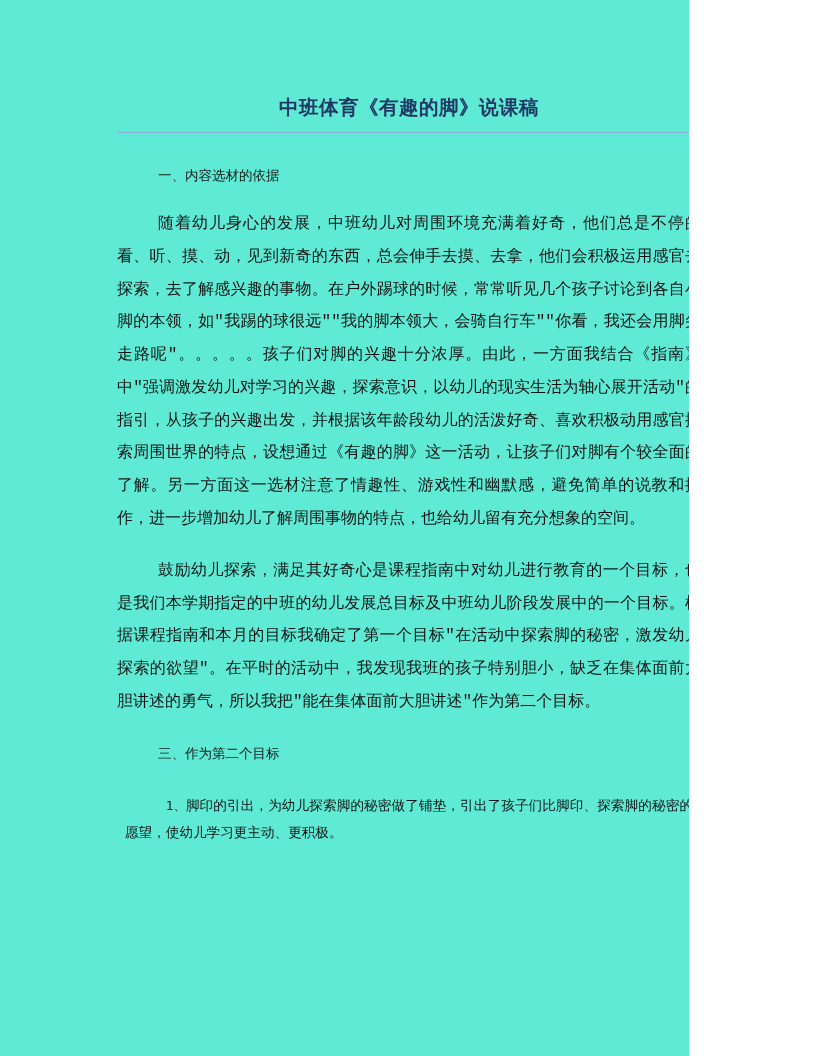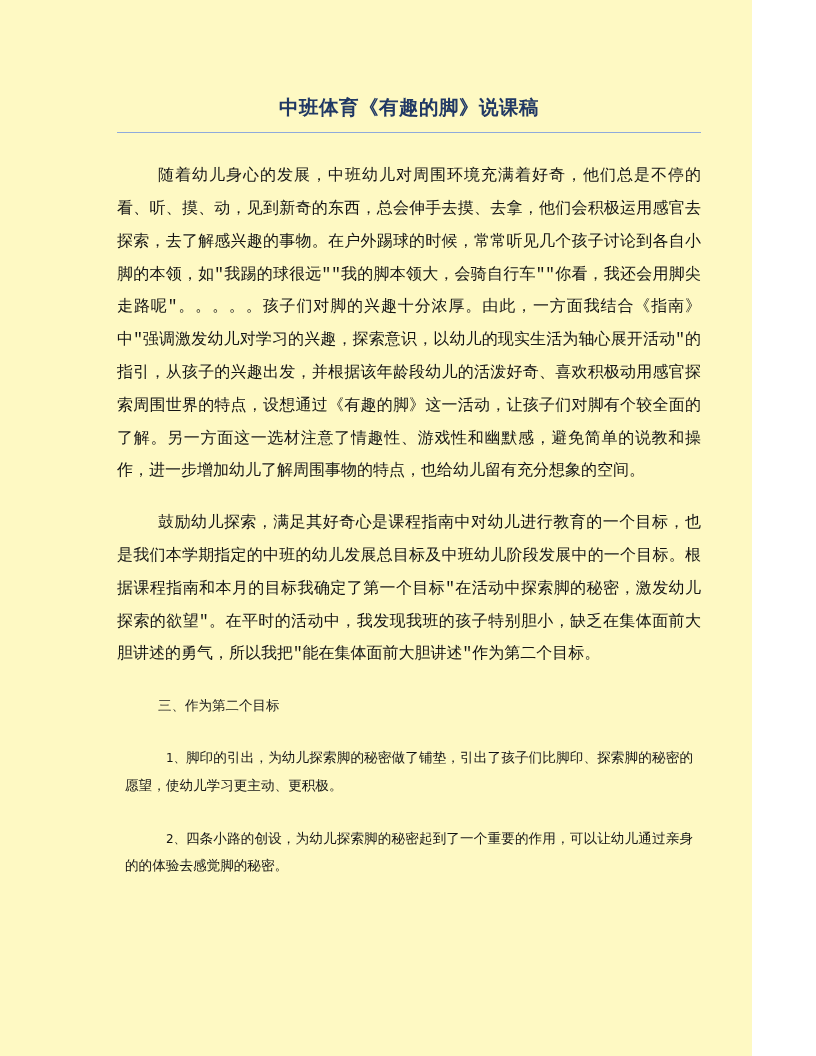--- a/index.html
+++ b/index.html
@@ -8,23 +8,23 @@
     background: #ffffff;
   }
   body {
     width: 816px;
     height: 1056px;
     font-family: "DejaVu Sans", "Liberation Sans", sans-serif;
     -webkit-font-smoothing: antialiased;
   }
   .page {
     position: relative;
-    width: 752px;
+    width: 689px;
     height: 1056px;
-    background: #fef9c3;
+    background: #5eead4;
     box-sizing: border-box;
     padding: 0;
     overflow: hidden;
   }
   .content {
     position: absolute;
     left: 117px;
     top: 0;
     width: 584px;
   }
@@ -86,26 +86,26 @@
 </head>
 <body>
 
 <div class="page">
   <div class="content">
 
     <h1 class="doc-title">中班体育《有趣的脚》说课稿</h1>
 
     <hr class="title-rule">
 
+    <p class="section-heading">一、内容选材的依据</p>
 
     <p class="body-para">随着幼儿身心的发展，中班幼儿对周围环境充满着好奇，他们总是不停的看、听、摸、动，见到新奇的东西，总会伸手去摸、去拿，他们会积极运用感官去探索，去了解感兴趣的事物。在户外踢球的时候，常常听见几个孩子讨论到各自小脚的本领，如"我踢的球很远""我的脚本领大，会骑自行车""你看，我还会用脚尖走路呢"。。。。。孩子们对脚的兴趣十分浓厚。由此，一方面我结合《指南》中"强调激发幼儿对学习的兴趣，探索意识，以幼儿的现实生活为轴心展开活动"的指引，从孩子的兴趣出发，并根据该年龄段幼儿的活泼好奇、喜欢积极动用感官探索周围世界的特点，设想通过《有趣的脚》这一活动，让孩子们对脚有个较全面的了解。另一方面这一选材注意了情趣性、游戏性和幽默感，避免简单的说教和操作，进一步增加幼儿了解周围事物的特点，也给幼儿留有充分想象的空间。</p>
 
 
     <p class="body-para">鼓励幼儿探索，满足其好奇心是课程指南中对幼儿进行教育的一个目标，也是我们本学期指定的中班的幼儿发展总目标及中班幼儿阶段发展中的一个目标。根据课程指南和本月的目标我确定了第一个目标"在活动中探索脚的秘密，激发幼儿探索的欲望"。在平时的活动中，我发现我班的孩子特别胆小，缺乏在集体面前大胆讲述的勇气，所以我把"能在集体面前大胆讲述"作为第二个目标。</p>
 
     <p class="section-heading">三、作为第二个目标</p>
 
     <p class="num-para"><span class="numlabel">1、</span><span>脚印的引出，为幼儿探索脚的秘密做了铺垫，引出了孩子们比脚印、探索脚的秘密的愿望，使幼儿学习更主动、更积极。</span></p>
 
-    <p class="num-para"><span class="numlabel">2、</span><span>四条小路的创设，为幼儿探索脚的秘密起到了一个重要的作用，可以让幼儿通过亲身的的体验去感觉脚的秘密。</span></p>
 
   </div>
 </div>
 
 </body></html>

